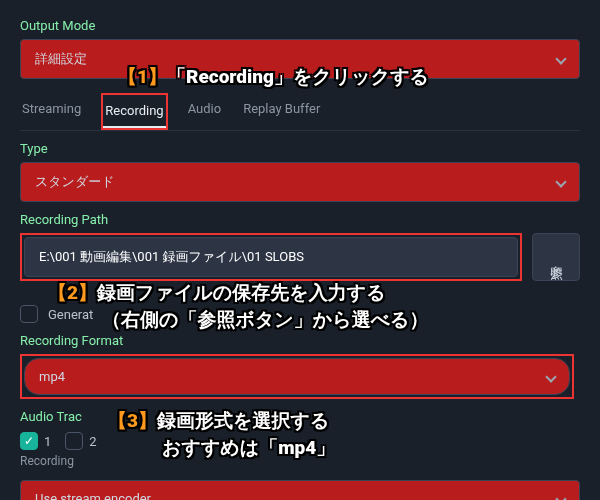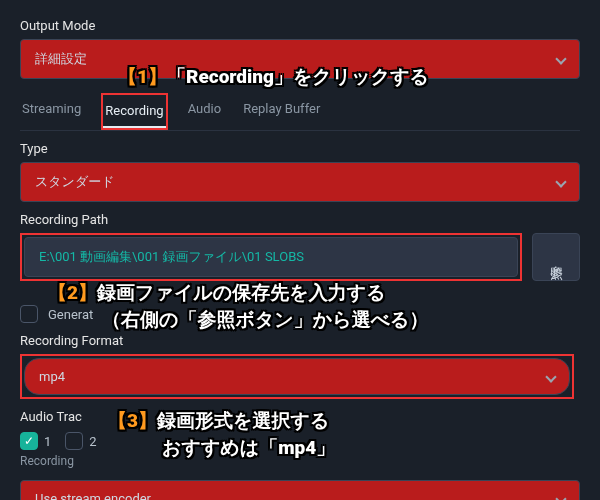--- a/index.html
+++ b/index.html
@@ -6,39 +6,39 @@
 body {
   background: #1a2029;
   color: #b8c2cc;
   font-family: -apple-system, BlinkMacSystemFont, "Segoe UI", Roboto, sans-serif;
   font-size: 13px;
   width: 600px;
   height: 500px;
   overflow: hidden;
   padding: 8px 20px;
 }
-.label { color: #e5e5e5; font-size: 13px; margin-bottom: 6px; margin-top: 10px; }
+.label { color: #86efac; font-size: 13px; margin-bottom: 6px; margin-top: 10px; }
 .select-box {
   background: #b91c1c;
   border: 1px solid #3a4456;
   border-radius: 4px;
   padding: 10px 14px;
   color: #cfd8e2;
   display: flex;
   justify-content: space-between;
   align-items: center;
   width: 100%;
   cursor: pointer;
 }
 .input-box {
   background: #2d3545;
   border: 1px solid #3a4456;
   border-radius: 4px;
   padding: 10px 14px;
-  color: #14b8a6;
+  color: #ffffff;
   width: 100%;
 }
 .tabs { display: flex; gap: 18px; margin-top: 14px; border-bottom: 1px solid #2a3240; }
 .tab { padding: 8px 2px; color: #8a96a3; cursor: pointer; font-size: 13px; }
 .tab.active { color: #e6edf3; border-bottom: 2px solid #e6edf3; }
 .row { display: flex; gap: 10px; align-items: stretch; }
 .browse-btn {
   background: #2d3545;
   border: 1px solid #3a4456;
   border-radius: 4px;

